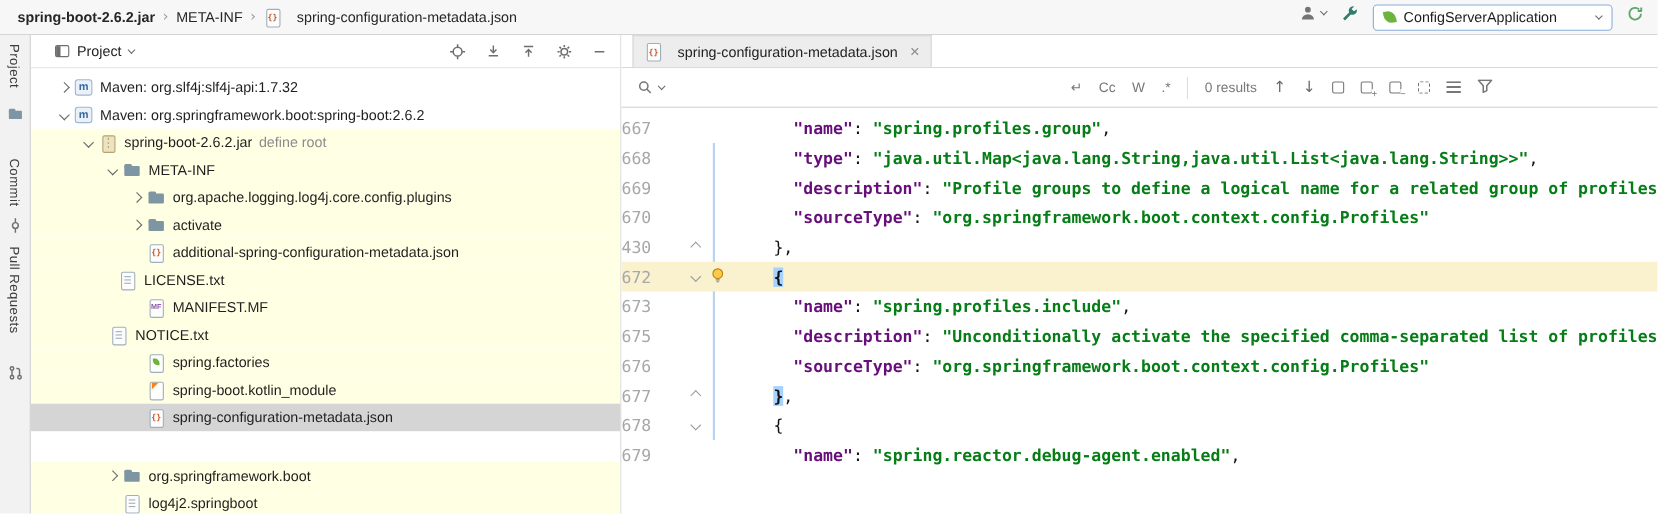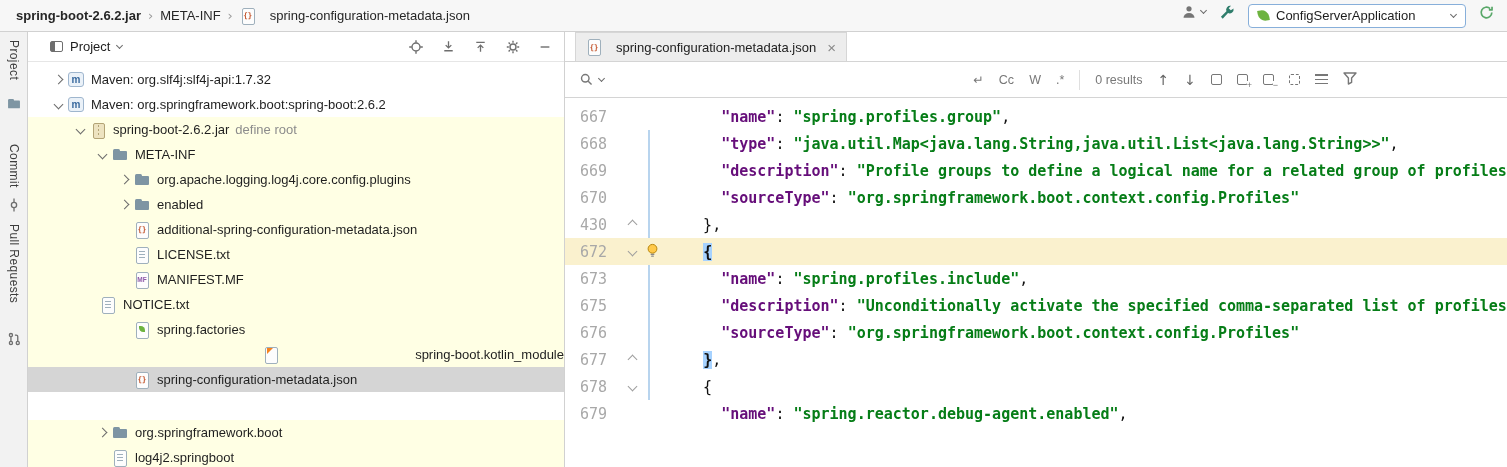--- a/index.html
+++ b/index.html
@@ -76,21 +76,21 @@
   .fbox{width:11px;height:11px;border:1.5px solid #777;border-radius:2px;position:relative}
   .fbox.plus::after,.fbox.minus::after{position:absolute;right:-5px;bottom:-6px;font-size:9px;color:#777;background:#fff;line-height:1}
   .fbox.plus::after{content:"+"}
   .fbox.minus::after{content:"−"}
   .fbars{width:13px;height:11px;background:linear-gradient(#777 0 1.5px,transparent 1.5px 4.5px,#777 4.5px 6px,transparent 6px 9px,#777 9px 10.5px,transparent 10.5px)}
 
   .codewrap{flex:1;position:relative;overflow:hidden;padding-top:5px;font-family:"DejaVu Sans Mono",monospace;font-size:15px}
   .vguide{position:absolute;left:83px;top:32px;width:2px;height:270px;background:#B8D4EE}
   .cline{height:27px;display:flex;align-items:center;white-space:pre;position:relative}
   .cline.cur{background:#FAF1CE}
-  .cnum{width:50px;flex:0 0 50px;text-align:right;padding-right:8px;color:#A8A8A8;font-size:15px}
+  .cnum{width:50px;flex:0 0 50px;padding-right:8px;color:#A8A8A8;font-size:15px}
   .cgut{width:52px;flex:0 0 52px;display:flex;align-items:center;padding-left:14px}
   .fold{width:7px;height:7px;border-right:1.5px solid #9E9E9E;border-bottom:1.5px solid #9E9E9E;display:inline-block}
   .fold.up{transform:rotate(-135deg)}
   .fold.down{transform:rotate(45deg)}
   .bulb{margin-left:9px;margin-top:2px}
   .ccode{flex:1;overflow:hidden}
   .tok-k{color:#660E7A;font-weight:bold}
   .tok-s{color:#067D17;font-weight:bold}
   .tok-p{color:#111}
   .tok-b{color:#111;background:#A6D2FF;font-weight:bold}
@@ -229,48 +229,48 @@
               <i class="chev right"></i>
             </span>
             <span class="ticon i-folder"></span>
             <span class="tlabel">org.apache.logging.log4j.core.config.plugins</span>
           </div>
           <div class="trow lib" style="padding-left: 86px;">
             <span class="chevbox">
               <i class="chev right"></i>
             </span>
             <span class="ticon i-folder"></span>
-            <span class="tlabel">enabled</span>
+            <span class="tlabel">activate</span>
           </div>
           <div class="trow lib" style="padding-left: 86px;">
             <span class="chevbox"></span>
             <span class="ticon i-json fbase"></span>
             <span class="tlabel">additional-spring-configuration-metadata.json</span>
           </div>
-          <div class="trow lib" style="padding-left: 86px;">
+          <div class="trow lib" style="padding-left: 60px;">
             <span class="chevbox"></span>
             <span class="ticon i-text fbase"></span>
             <span class="tlabel">LICENSE.txt</span>
           </div>
           <div class="trow lib" style="padding-left: 86px;">
             <span class="chevbox"></span>
             <span class="ticon i-mf fbase"></span>
             <span class="tlabel">MANIFEST.MF</span>
           </div>
           <div class="trow lib" style="padding-left: 52px;">
             <span class="chevbox"></span>
             <span class="ticon i-text fbase"></span>
             <span class="tlabel">NOTICE.txt</span>
           </div>
           <div class="trow lib" style="padding-left: 86px;">
             <span class="chevbox"></span>
             <span class="ticon i-factories fbase"></span>
             <span class="tlabel">spring.factories</span>
           </div>
-          <div class="trow lib" style="padding-left: 86px; justify-content: space-between;">
+          <div class="trow lib" style="padding-left: 86px;">
             <span class="chevbox"></span>
             <span class="ticon i-kotlin fbase"></span>
             <span class="tlabel">spring-boot.kotlin_module</span>
           </div>
           <div class="trow lib sel" style="padding-left: 86px;">
             <span class="chevbox"></span>
             <span class="ticon i-json fbase"></span>
             <span class="tlabel">spring-configuration-metadata.json</span>
           </div>
           <div class="trow lib" style="padding-left: 64px; margin-top: 28px;">

